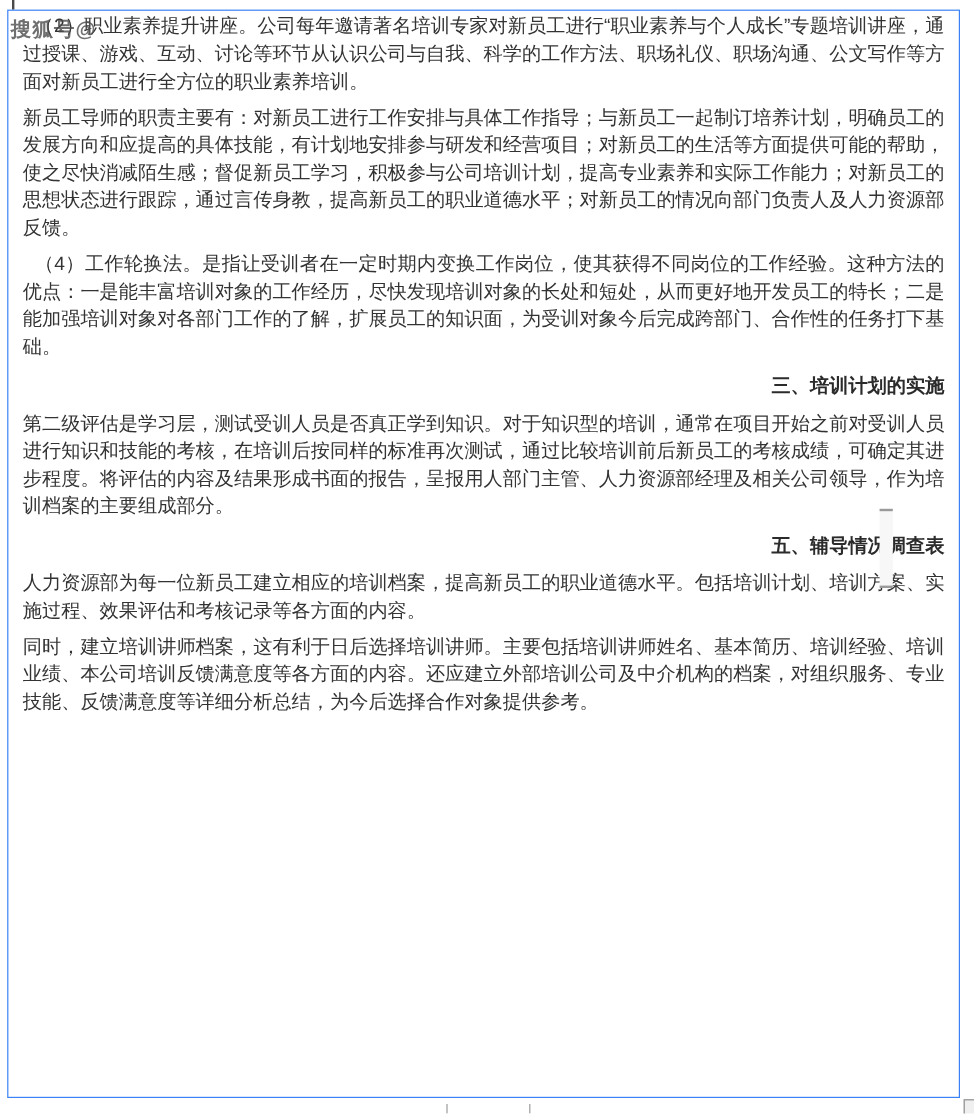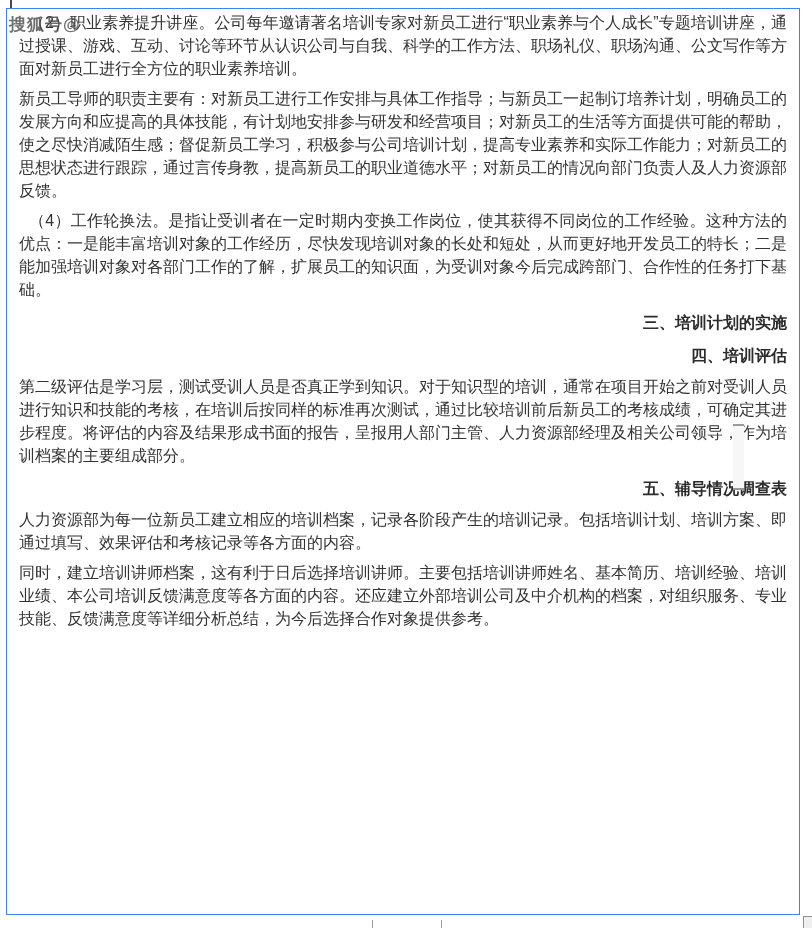--- a/index.html
+++ b/index.html
@@ -99,24 +99,23 @@
   <span class="tick-top"></span>
 
   <div class="watermark">搜狐号@</div>
 
   <div class="doc-frame">
     <div id="doc-body">
         <div class="block p indent">（2）职业素养提升讲座。公司每年邀请著名培训专家对新员工进行“职业素养与个人成长”专题培训讲座，通过授课、游戏、互动、讨论等环节从认识公司与自我、科学的工作方法、职场礼仪、职场沟通、公文写作等方面对新员工进行全方位的职业素养培训。</div>
         <div class="block p">新员工导师的职责主要有：对新员工进行工作安排与具体工作指导；与新员工一起制订培养计划，明确员工的发展方向和应提高的具体技能，有计划地安排参与研发和经营项目；对新员工的生活等方面提供可能的帮助，使之尽快消减陌生感；督促新员工学习，积极参与公司培训计划，提高专业素养和实际工作能力；对新员工的思想状态进行跟踪，通过言传身教，提高新员工的职业道德水平；对新员工的情况向部门负责人及人力资源部反馈。</div>
         <div class="block p indent">（4）工作轮换法。是指让受训者在一定时期内变换工作岗位，使其获得不同岗位的工作经验。这种方法的优点：一是能丰富培训对象的工作经历，尽快发现培训对象的长处和短处，从而更好地开发员工的特长；二是能加强培训对象对各部门工作的了解，扩展员工的知识面，为受训对象今后完成跨部门、合作性的任务打下基础。</div>
         <div class="block h">三、培训计划的实施</div>
-        <div class="block h">四、培训评估</div>
         <div class="block p">第二级评估是学习层，测试受训人员是否真正学到知识。对于知识型的培训，通常在项目开始之前对受训人员进行知识和技能的考核，在培训后按同样的标准再次测试，通过比较培训前后新员工的考核成绩，可确定其进步程度。将评估的内容及结果形成书面的报告，呈报用人部门主管、人力资源部经理及相关公司领导，作为培训档案的主要组成部分。</div>
         <div class="block h">五、辅导情况调查表</div>
-        <div class="block p">人力资源部为每一位新员工建立相应的培训档案，记录各阶段产生的培训记录。包括培训计划、培训方案、即通过填写、效果评估和考核记录等各方面的内容。</div>
+        <div class="block p">人力资源部为每一位新员工建立相应的培训档案，提高新员工的职业道德水平。包括培训计划、培训方案、实施过程、效果评估和考核记录等各方面的内容。</div>
         <div class="block p">同时，建立培训讲师档案，这有利于日后选择培训讲师。主要包括培训讲师姓名、基本简历、培训经验、培训业绩、本公司培训反馈满意度等各方面的内容。还应建立外部培训公司及中介机构的档案，对组织服务、专业技能、反馈满意度等详细分析总结，为今后选择合作对象提供参考。</div>
       </div>
   </div>
 
   <div class="scroll-thumb"></div>
 
   <span class="frag-line-1"></span>
   <span class="frag-line-2"></span>
   <span class="frag-corner"></span>
 

